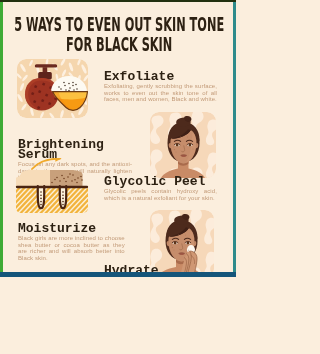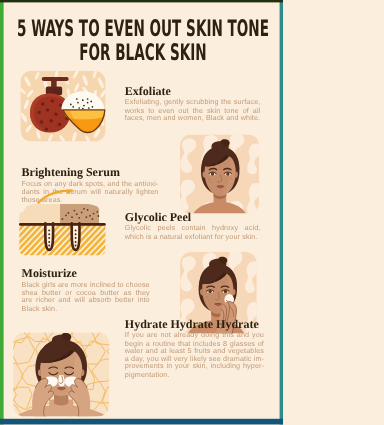--- a/index.html
+++ b/index.html
@@ -1,24 +1,24 @@
 <!DOCTYPE html>
 <html><head>
 <meta charset="utf-8">
 <style>
 html,body{margin:0;padding:0;}
 body{width:236px;height:354px;overflow:hidden;background:#fbeedd;font-family:"Liberation Sans",sans-serif;}
-.page{position:relative;width:236px;height:354px;background:#fbeedd;overflow:hidden;}
+.page{position:relative;width:236px;height:277px;background:#fbeedd;overflow:hidden;}
 .edge-left{position:absolute;left:0;top:0;width:3px;height:354px;background:#3faa35;z-index:20;}
 .edge-right{position:absolute;right:0;top:0;width:3px;height:354px;background:#2e8b8b;z-index:20;}
 .edge-top{position:absolute;left:0;top:0;width:236px;height:2px;background:#22300f;z-index:21;}
 .edge-bottom{position:absolute;left:0;bottom:0;width:236px;height:5px;background:#14557a;z-index:21;}
 .title{position:absolute;left:1px;top:14px;width:357px;text-align:center;white-space:nowrap;font-family:"DejaVu Sans Condensed","DejaVu Sans",sans-serif;font-weight:bold;font-size:19px;line-height:20px;color:#2d2113;transform:scaleX(0.662);transform-origin:0 0;}
 .sec{position:absolute;}
-.h{font-family:Liberation Serif, serif;font-weight:bold;font-size:10px;line-height:10px;color:#2d2113;}
+.h{font-family:Liberation Mono, monospace;font-weight:bold;font-size:13px;line-height:10px;color:#2d2113;}
 .b{font-family:"Liberation Sans",sans-serif;font-size:6px;line-height:6.5px;color:#c29a78;text-align:justify;margin-top:1px;letter-spacing:0.1px;}
 .ill{position:absolute;}
 .svg{display:block;width:100%;height:100%;}
 </style>
 </head>
 <body>
 
 <div class="page">
 
  <div class="title">

